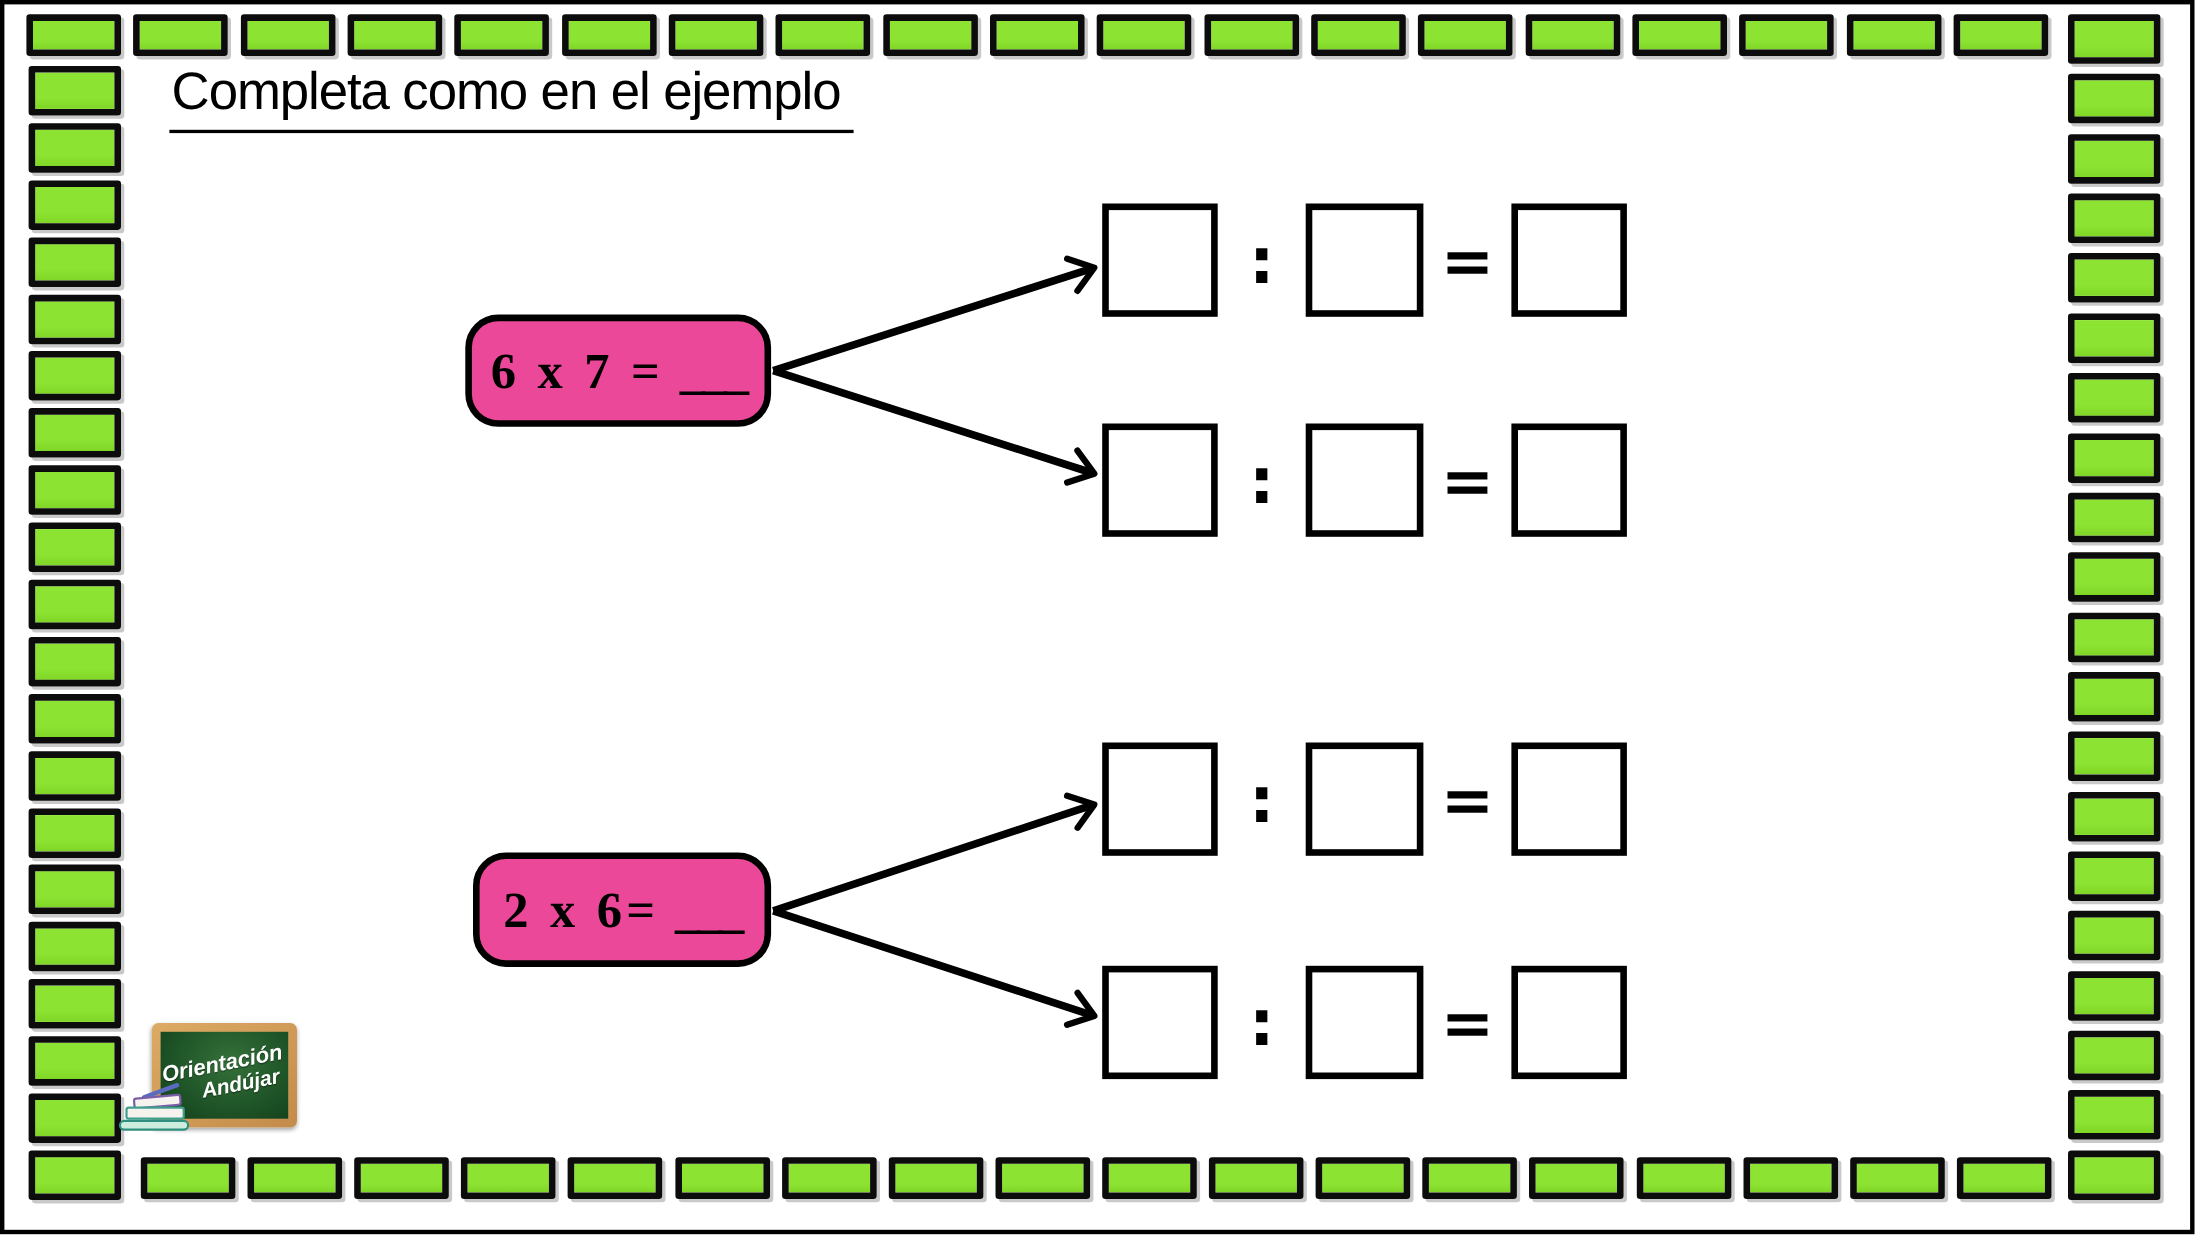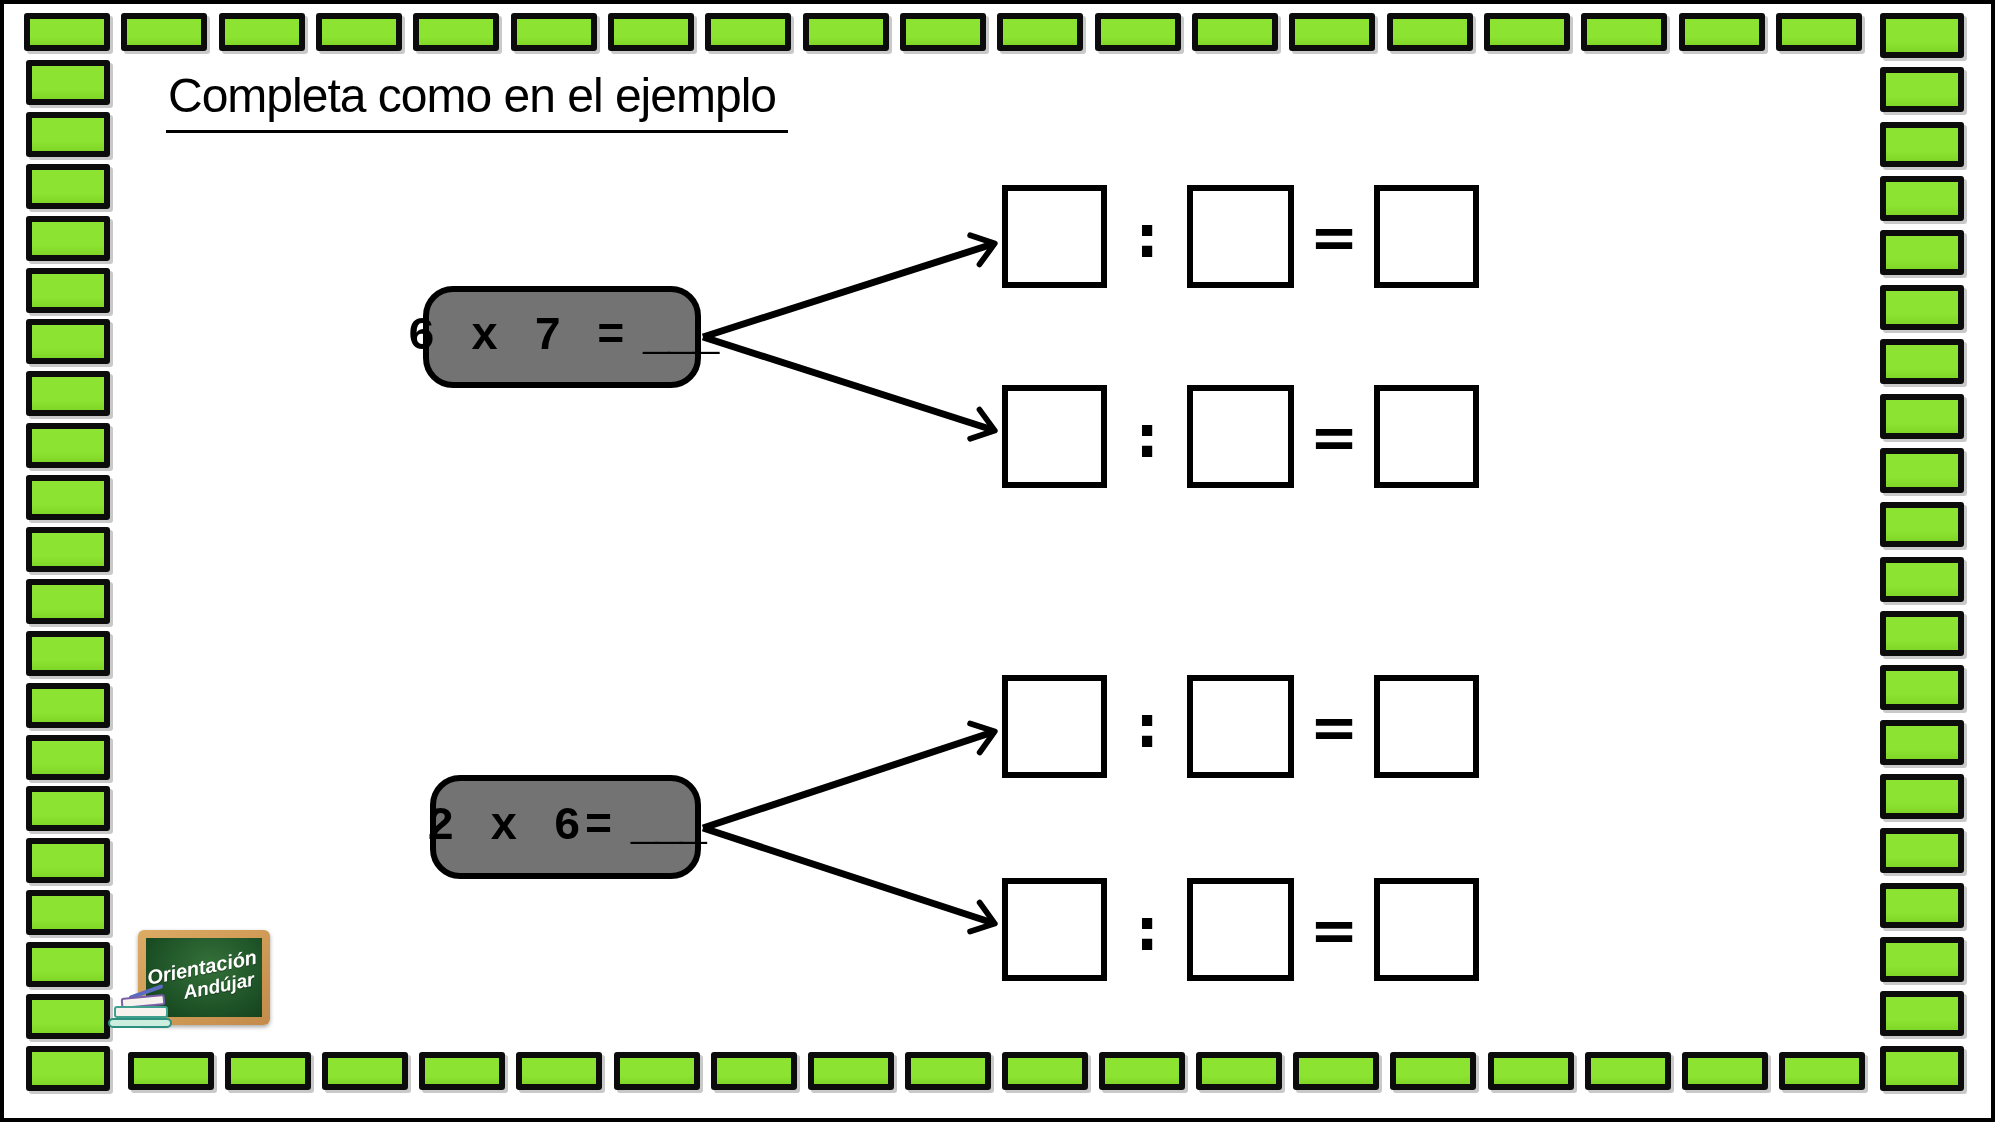--- a/index.html
+++ b/index.html
@@ -24,32 +24,32 @@
   .tile-row .tile{width:86px;height:38px;}
   .tile-row.top{left:24px;top:13px;width:1838px;}
   .tile-row.bottom{left:128px;top:1052px;width:1737px;}
   .tile-col{position:absolute;display:flex;flex-direction:column;justify-content:space-between;}
   .tile-col .tile{width:84px;height:45px;}
   .tile-col.left{left:26px;top:60px;height:1031px;}
   .tile-col.right{left:1880px;top:13px;height:1078px;}
 
   
   .title{
-    position:absolute;left:150px;top:52px;margin:16px;
+    position:absolute;left:150px;top:52px;margin:4px;
     font-size:48px;font-weight:400;letter-spacing:-1px;
     border-bottom:3px solid #000;padding:0 12px 7px 2px;
     white-space:nowrap;
   }
 
   
   .eq-box{
-    position:absolute;box-sizing:border-box;background:#737373;
+    position:absolute;box-sizing:border-box;background:#ec4899;
     border:6px solid #000;border-radius:30px;
     display:flex;align-items:center;justify-content:center;
-    font-family:Liberation Mono, monospace;font-weight:bold;font-size:46px;
+    font-family:Liberation Serif, serif;font-weight:bold;font-size:46px;
     gap:14px;white-space:nowrap;
   }
   .eq-box .eq-text{letter-spacing:4px;}
   .eq-box .blank{letter-spacing:-3px;}
   #eq1{left:423px;top:286px;width:278px;height:102px;}
   #eq2{left:430px;top:775px;width:271px;height:104px;}
 
   
   .answer-row{
     position:absolute;left:1002px;display:flex;align-items:center;height:103px;

